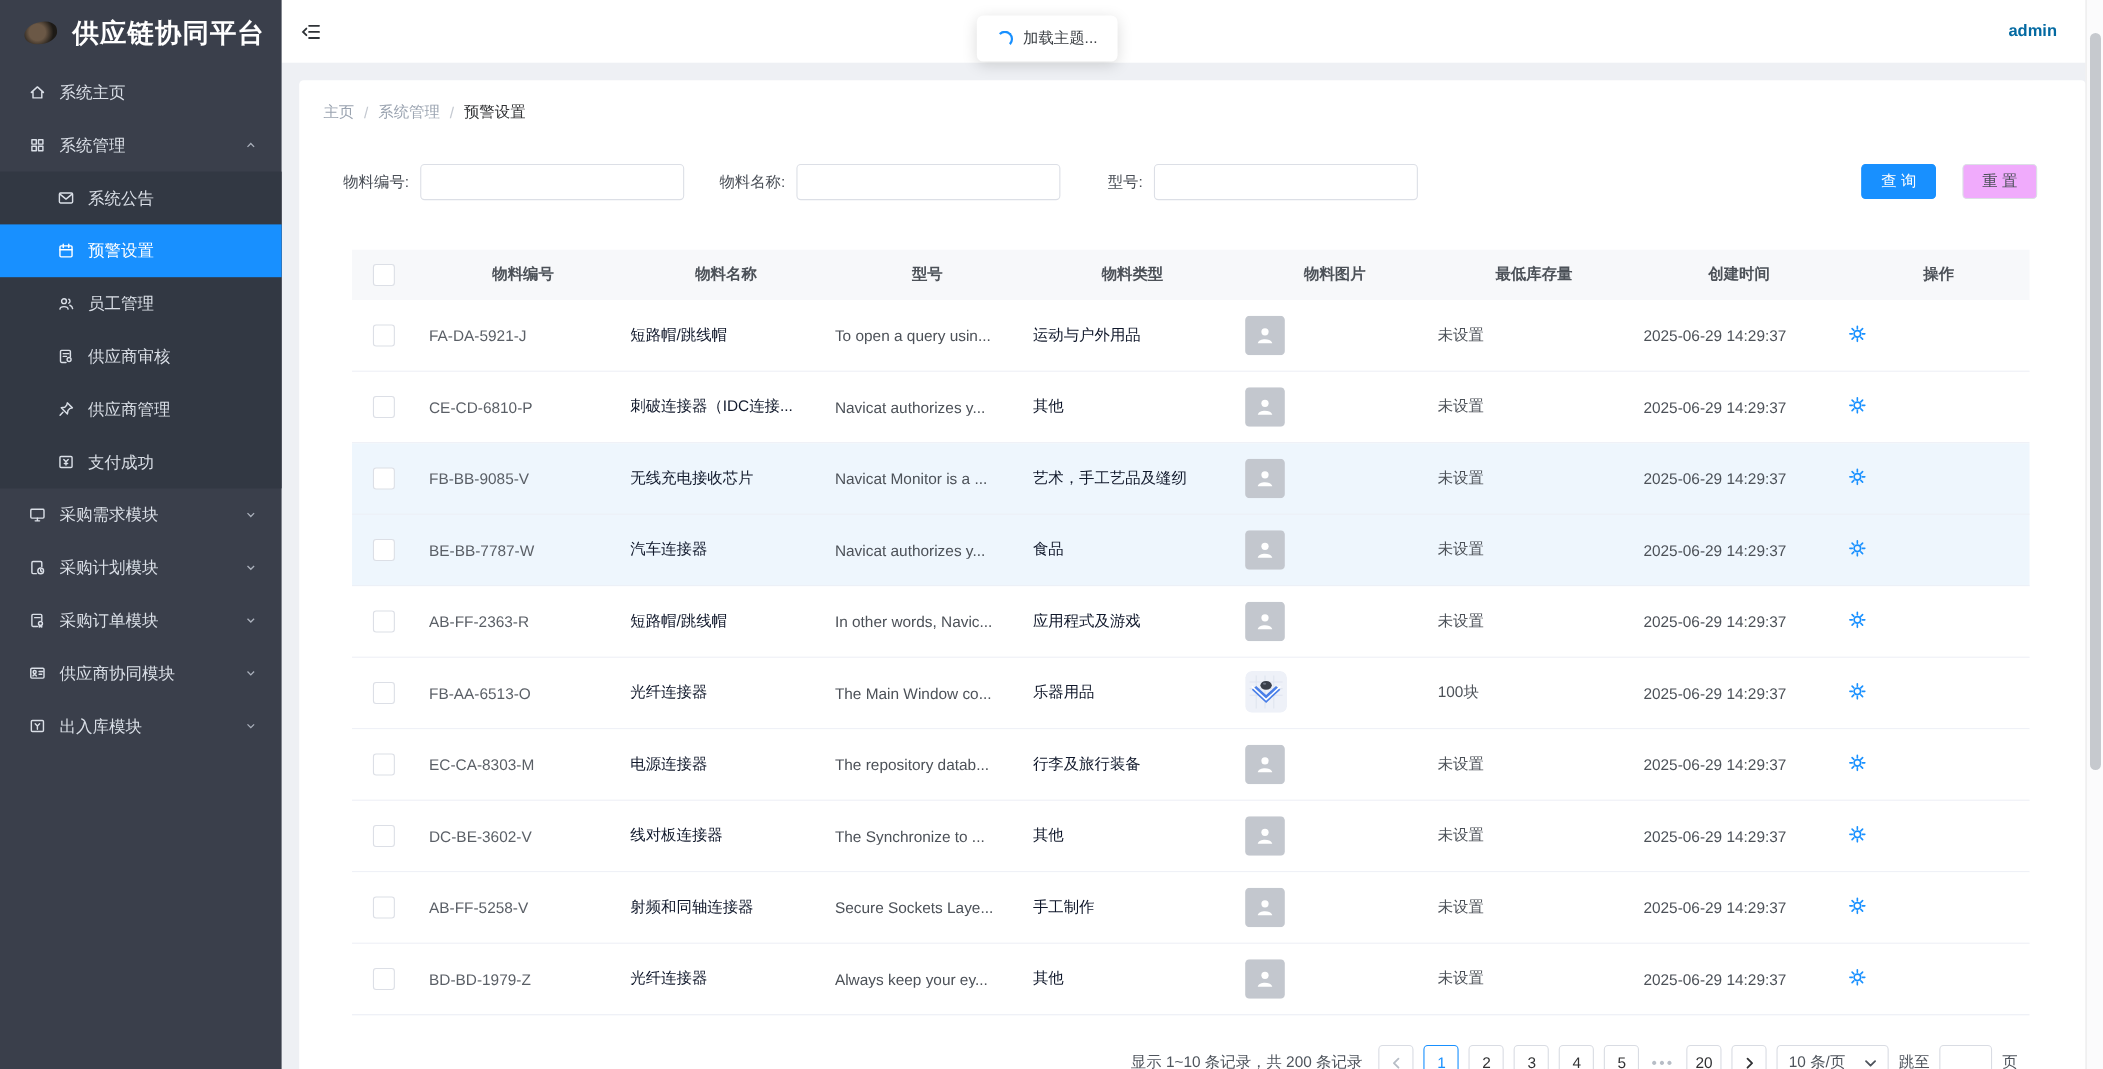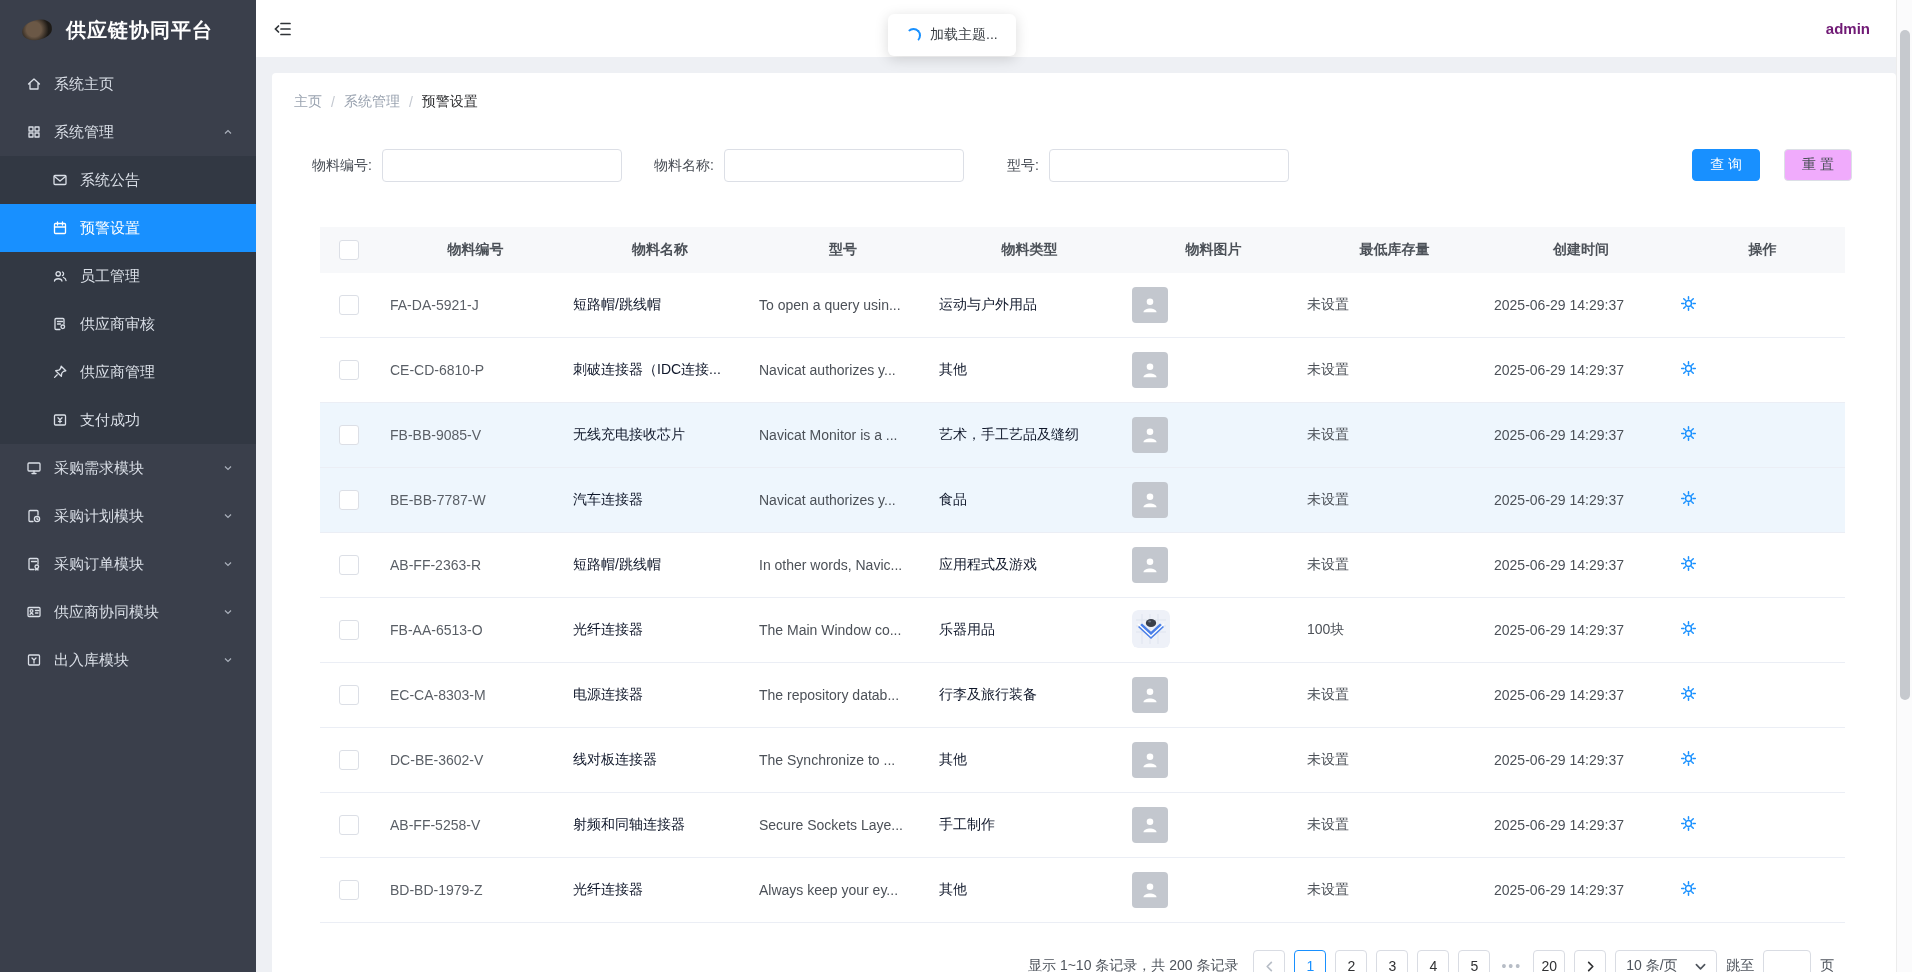--- a/index.html
+++ b/index.html
@@ -6,37 +6,37 @@
   html,body { width:1912px; height:972px; overflow:hidden;
     font-family:"Liberation Sans","DejaVu Sans",sans-serif;
     background:#eef0f4; color:#303133; }
 
   
   .sidebar { position:absolute; left:0; top:0; width:256px; height:972px;
     background:#3a3f4b; color:#dadfe7; z-index:5; }
   .logo-row { height:60px; display:flex; align-items:center; padding-left:22px; gap:14px; }
   .logo-dot { width:30px; height:20px; background:radial-gradient(circle at 40% 45%, #6b5846 0 35%, #1d1a16 70%);
     border-radius:60% 45% 55% 50%; transform:rotate(-8deg); }
-  .logo-title { color:#fff; font-size:20px; font-weight:bold; letter-spacing:1px; }
+  .logo-title { color:#fff; font-size:24px; font-weight:bold; letter-spacing:1px; }
   .side-item { height:48px; display:flex; align-items:center; padding-left:26px; gap:12px;
     font-size:15px; cursor:pointer; }
   .side-item .chev { margin-left:auto; margin-right:22px; }
   .submenu { background:#323843; }
   .submenu .side-item { padding-left:52px; }
   .side-item.active { background:#1890ff; color:#ffffff; }
   .ic { width:16px; height:16px; stroke:currentColor; fill:none;
     stroke-width:1.3; stroke-linecap:round; stroke-linejoin:round; flex:none; }
   .chev { width:12px; height:12px; stroke:#aab0bb; fill:none; stroke-width:1.6; }
 
   
   .topbar { position:absolute; left:256px; top:0; width:1640px; height:57px; background:#fff;
     display:flex; align-items:center; justify-content:space-between; padding:0 26px 0 14px; }
   .collapse-btn { width:26px; height:26px; display:flex; align-items:center; justify-content:center; cursor:pointer; }
   .collapse-btn svg { width:20px; height:20px; stroke:#2f3337; fill:none; stroke-width:1.7; stroke-linecap:round; }
-  .admin { font-size:15px; font-weight:bold; color:#701a75; cursor:pointer; }
+  .admin { font-size:15px; font-weight:bold; color:#0369a1; cursor:pointer; }
 
   
   .toast { position:absolute; left:888px; top:14px; height:42px; z-index:40;
     background:#fff; border-radius:6px; box-shadow:0 3px 14px rgba(0,0,0,.15);
     display:flex; align-items:center; gap:9px; padding:0 18px; font-size:14px; color:#3c4045; }
   .spinner { width:15px; height:15px; border-radius:50%;
     border:2px solid transparent; border-top-color:#1890ff; border-right-color:#1890ff;
     animation:spin 1s linear infinite; }
   @keyframes spin { to { transform:rotate(360deg); } }
 

